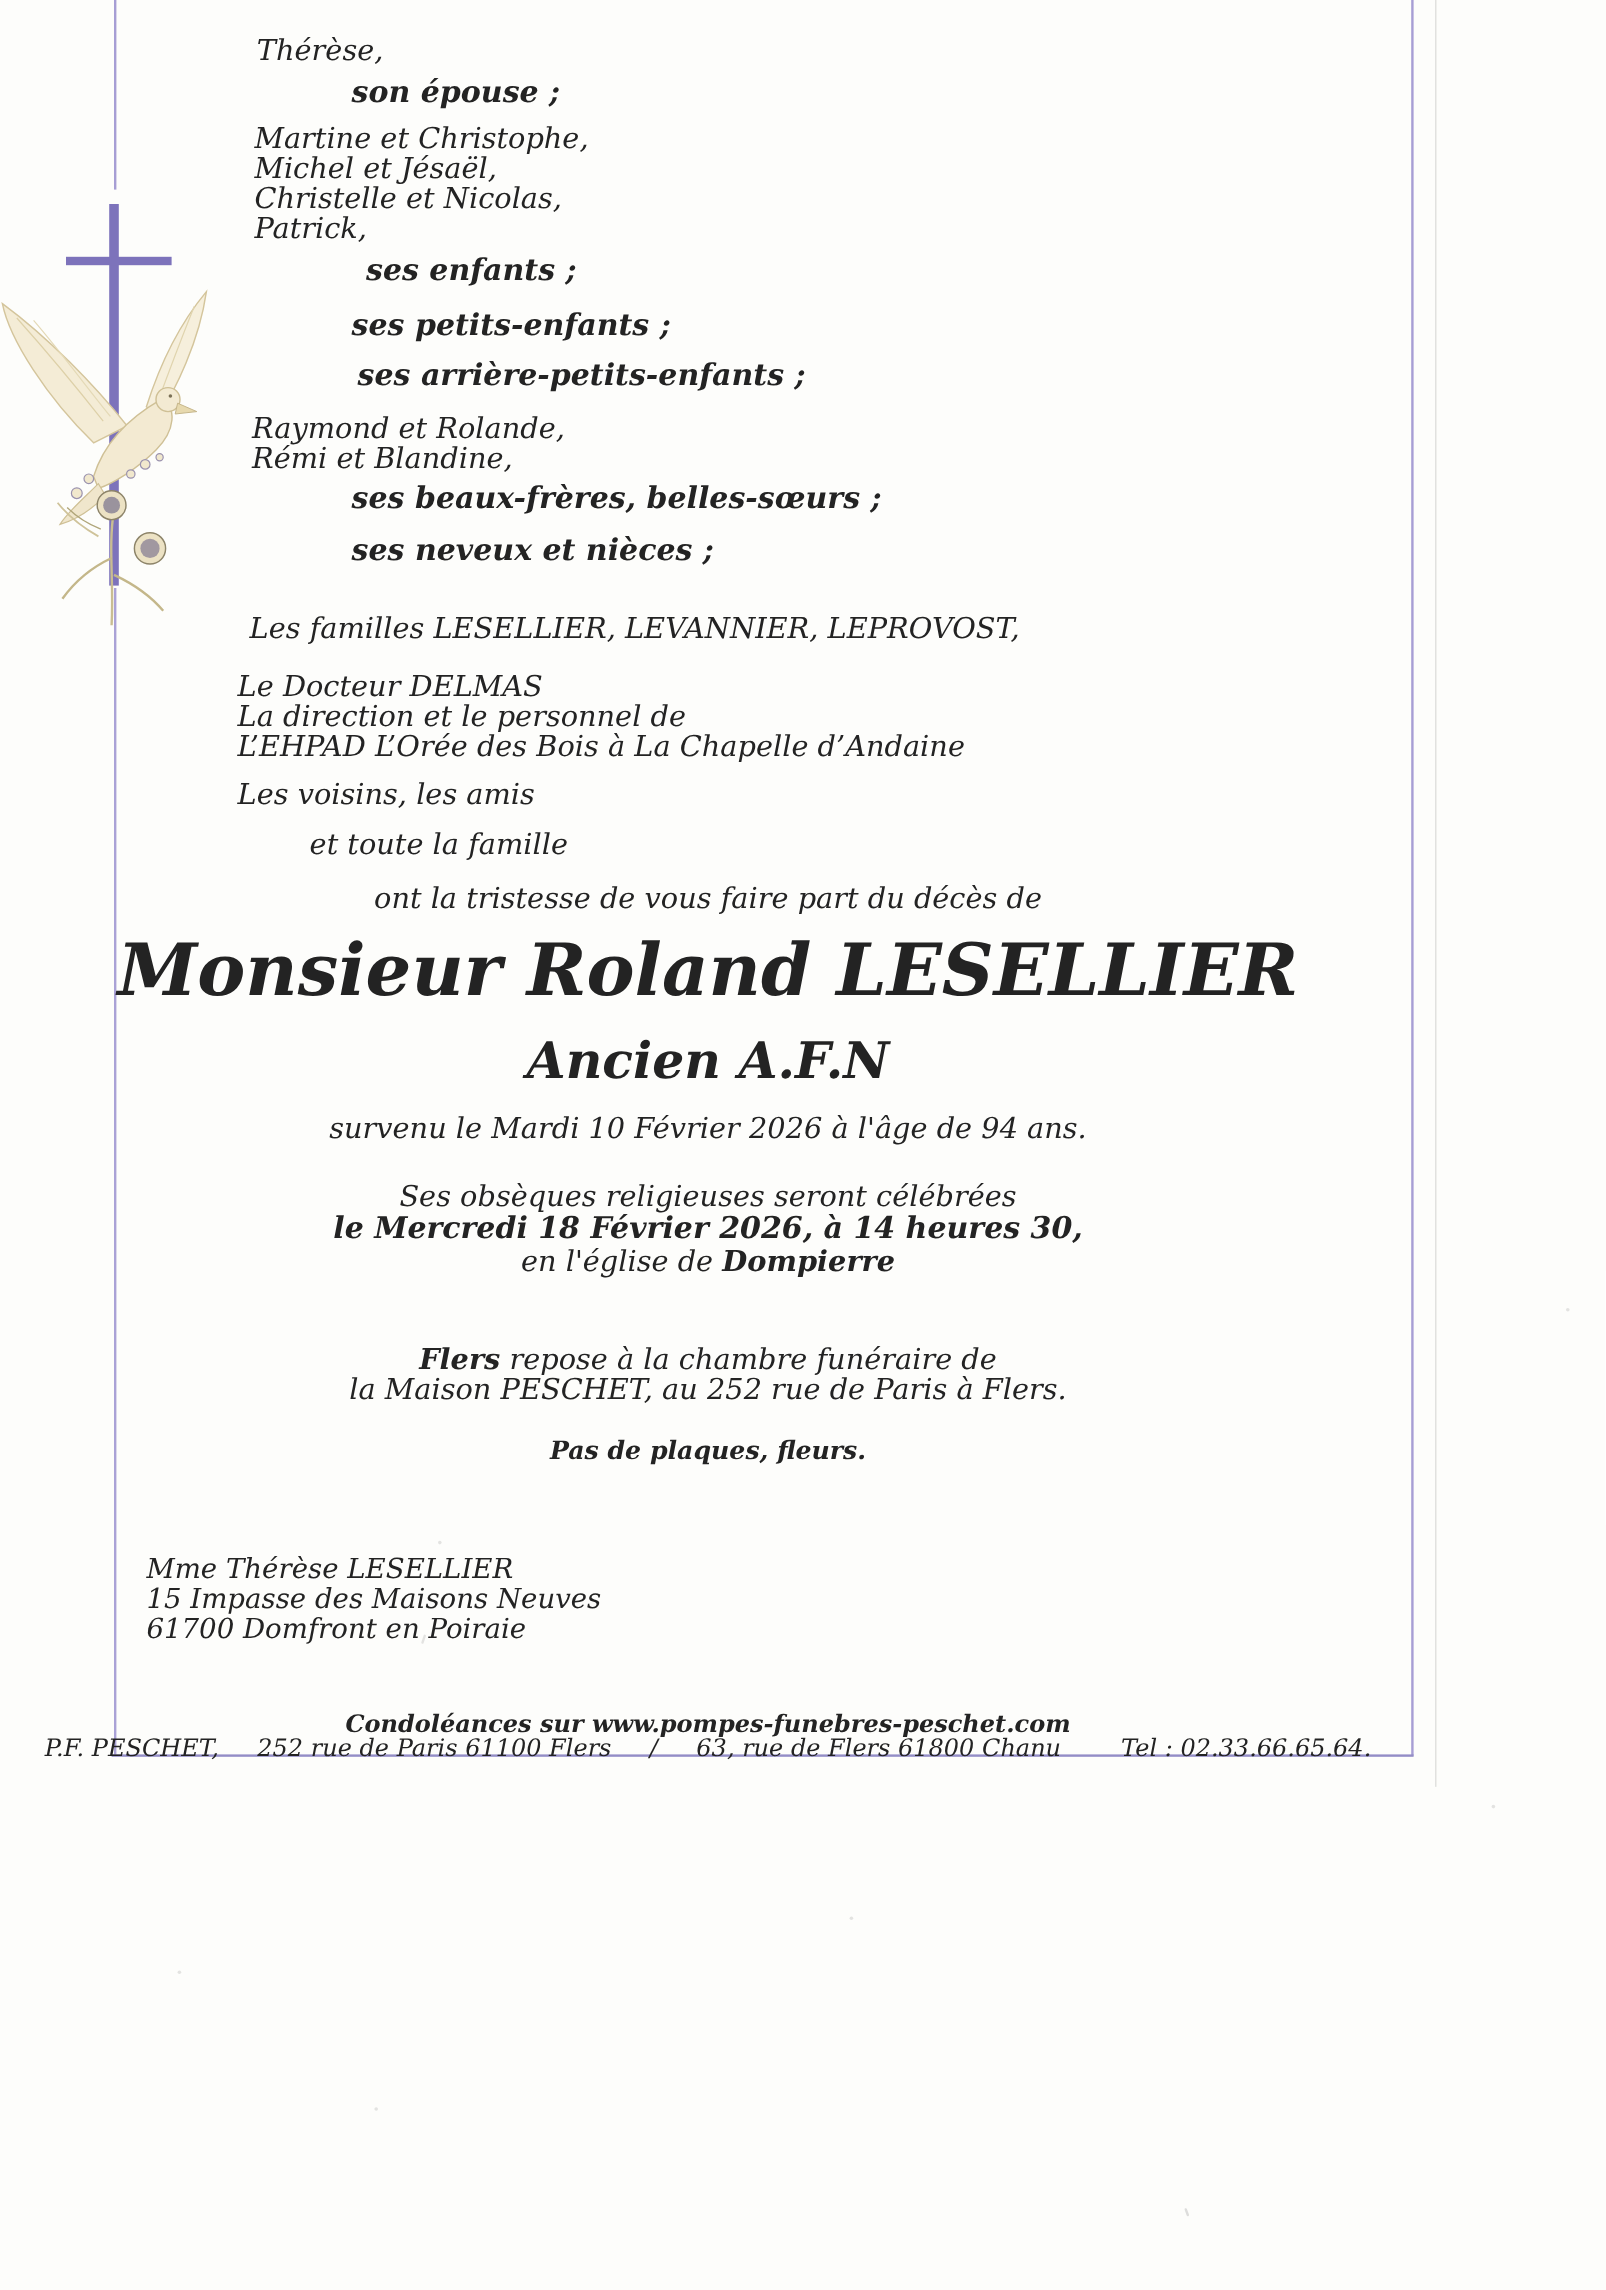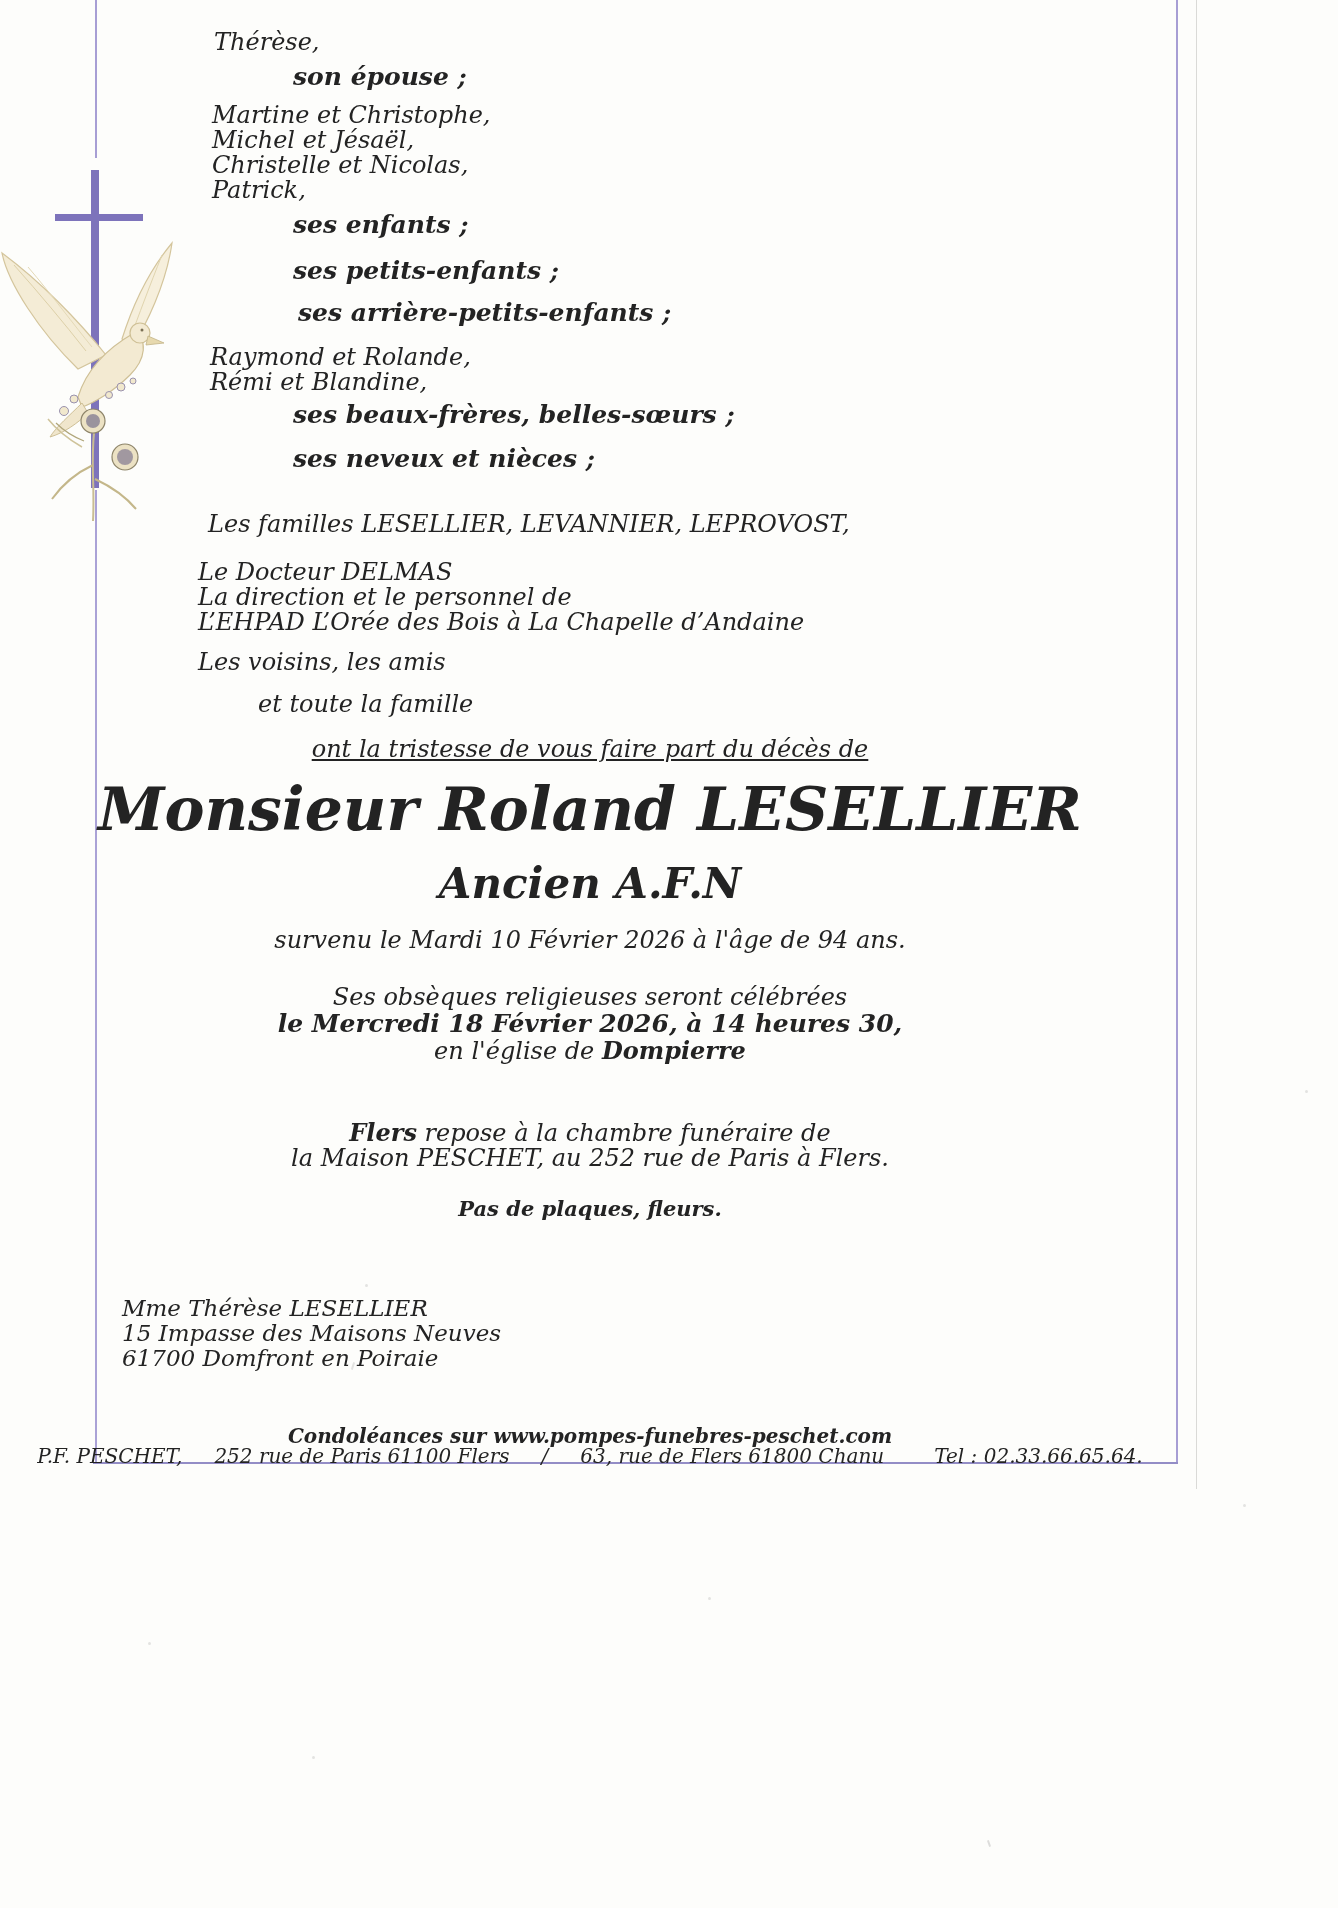--- a/index.html
+++ b/index.html
@@ -85,42 +85,42 @@
     <path d="M62,190 C70,198 80,204 90,208" stroke="#b0a67a" stroke-width="1.2" fill="none"></path>
   </svg>
 
   <div class="t" style="top:30px; left:214px;">Thérèse,</div>
   <div class="t b" style="top:64px; left:293px;">son épouse ;</div>
 
   <div class="t" style="top:103px; left:212px;">Martine et Christophe,</div>
   <div class="t" style="top:128px; left:212px;text-align:center;">Michel et Jésaël,</div>
   <div class="t" style="top:153px; left:212px;">Christelle et Nicolas,</div>
   <div class="t" style="top:178px; left:212px;">Patrick,</div>
-  <div class="t b" style="top:212px; left:293px;">ses enfants ;</div>
+  <div class="t b" style="top:212px; left:305px;">ses enfants ;</div>
 
   <div class="t b" style="top:258px; left:293px;">ses petits-enfants ;</div>
   <div class="t b" style="top:300px; left:298px;">ses arrière-petits-enfants ;</div>
 
   <div class="t" style="top:345px; left:210px;">Raymond et Rolande,</div>
   <div class="t" style="top:370px; left:210px;">Rémi et Blandine,</div>
   <div class="t b" style="top:402px; left:293px;">ses beaux-frères, belles-sœurs ;</div>
 
   <div class="t b" style="top:446px; left:293px;">ses neveux et nièces ;</div>
 
   <div class="t" style="top:512px; left:208px;">Les familles LESELLIER, LEVANNIER, LEPROVOST,</div>
 
   <div class="t" style="top:560px; left:198px;">Le Docteur DELMAS</div>
   <div class="t" style="top:585px; left:198px;">La direction et le personnel de</div>
   <div class="t" style="top:610px; left:198px;text-align:right;">L’EHPAD L’Orée des Bois à La Chapelle d’Andaine</div>
 
   <div class="t" style="top:650px; left:198px;">Les voisins, les amis</div>
 
   <div class="t" style="top:692px; left:258px;">et toute la famille</div>
 
-  <div class="t c" style="top:737px;text-decoration:underline;">ont la tristesse de vous faire part du décès de</div>
+  <div class="t c" style="top:737px;">ont la tristesse de vous faire part du décès de</div>
 
   <div class="t c title" style="top:778px;">Monsieur Roland LESELLIER</div>
   <div class="t c subtitle" style="top:862px;">Ancien A.F.N</div>
 
   <div class="t c" style="top:928px;">survenu le Mardi 10 Février 2026 à l'âge de 94 ans.</div>
 
   <div class="t c" style="top:985px;">Ses obsèques religieuses seront célébrées</div>
   <div class="t c b" style="top:1011px;">le Mercredi 18 Février 2026, à 14 heures 30,</div>
   <div class="t c" style="top:1038px;"><span>en l'église de </span><span class="b" style="font-size:24px;">Dompierre</span></div>
 

